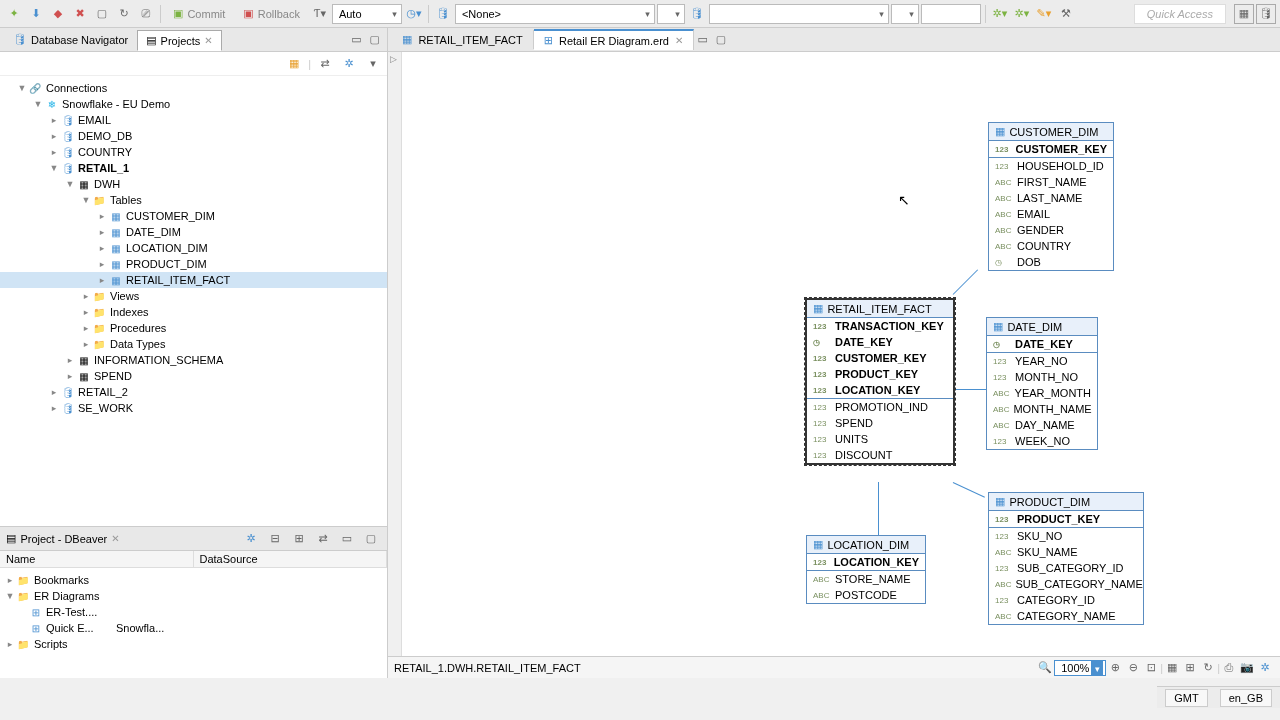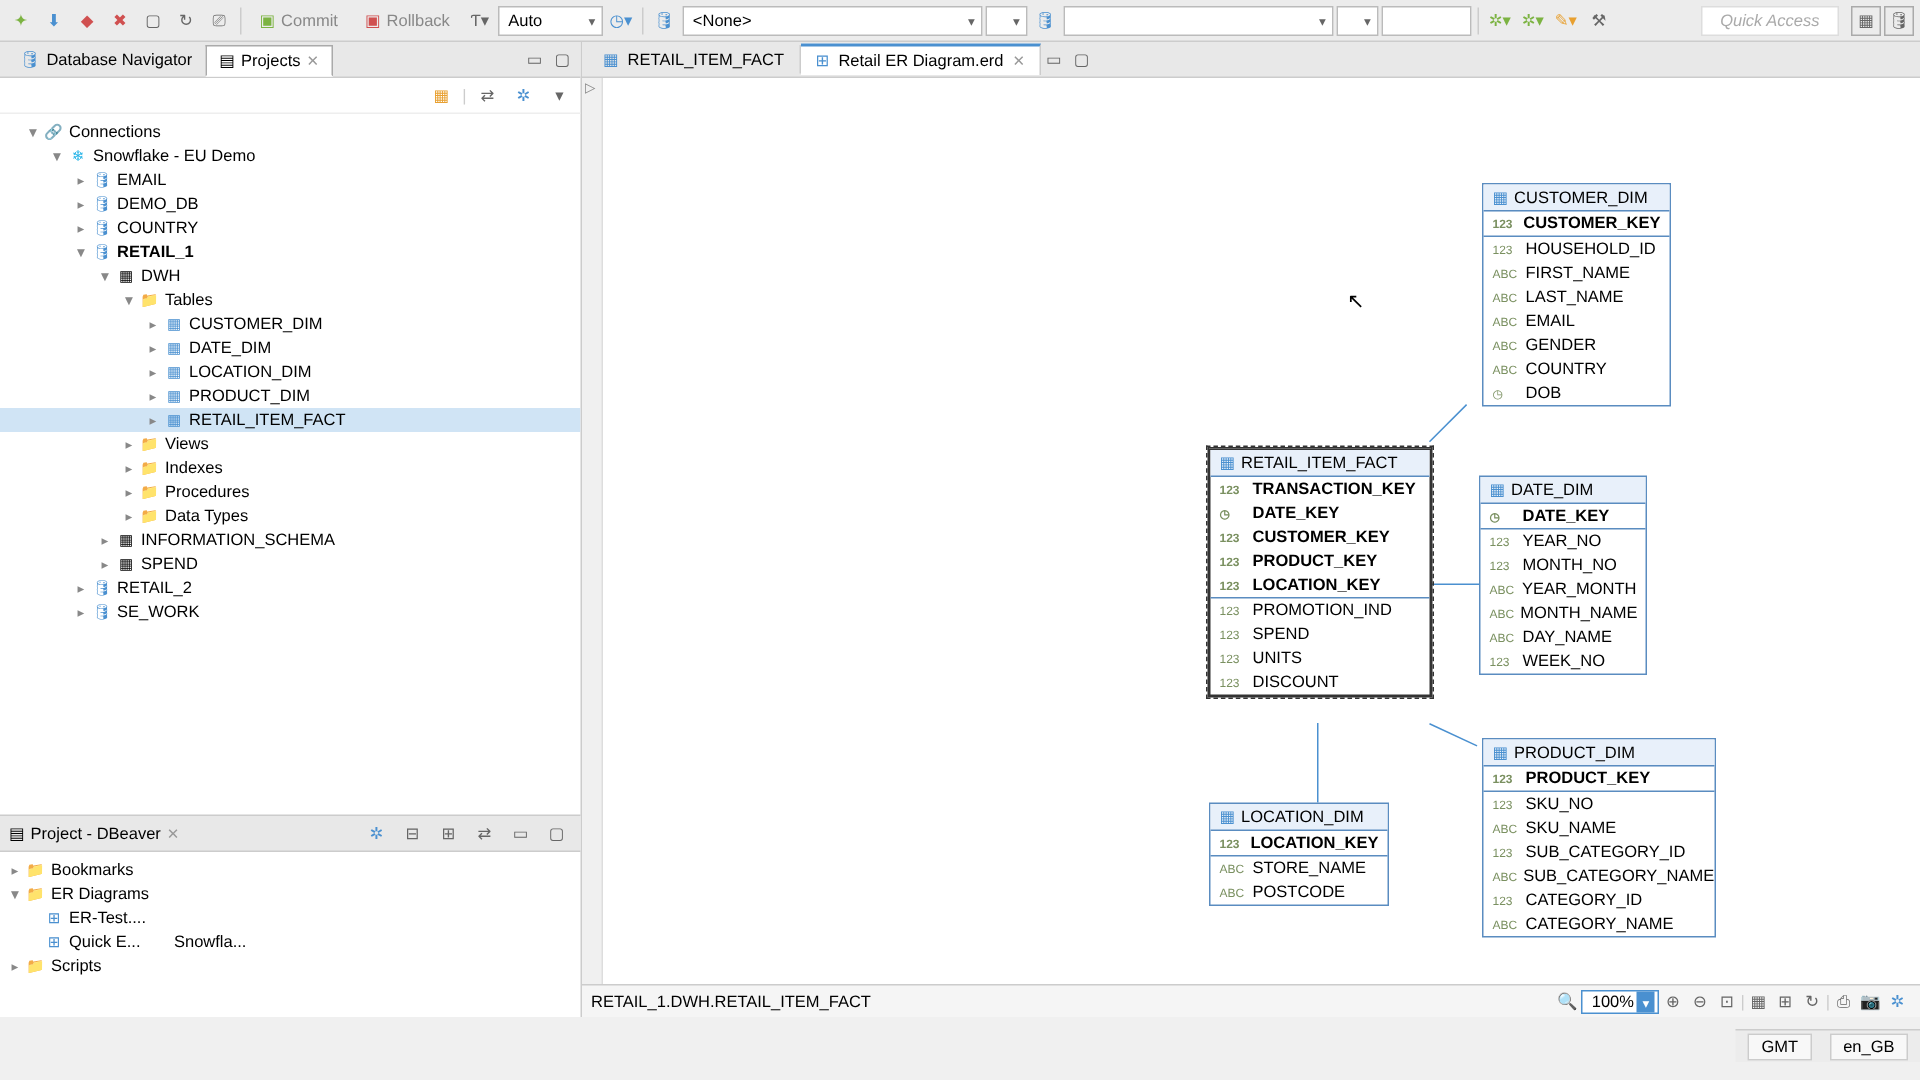--- a/index.html
+++ b/index.html
@@ -266,20 +266,24 @@
         <span>Project - DBeaver</span>
         <span class="tab-close">✕</span>
         <div class="spacer"></div>
         <span class="tb-btn" style="color:#4a90d0">✲</span>
         <span class="tb-btn">⊟</span>
         <span class="tb-btn">⊞</span>
         <span class="tb-btn">⇄</span>
         <span class="tb-btn">▭</span>
         <span class="tb-btn">▢</span>
       </div>
+      <div class="proj-cols">
+        <div class="proj-col">Name</div>
+        <div class="proj-col">DataSource</div>
+      </div>
       <div class="tree" style="height:110px">
         <div class="tree-item" style="padding-left:4px">
             <span class="tree-arrow">▸</span>
             <span class="tree-icon ic-folder">📁</span>
             <span>Bookmarks</span>
           </div>
         <div class="tree-item" style="padding-left:4px">
             <span class="tree-arrow">▼</span>
             <span class="tree-icon ic-folder">📁</span>
             <span>ER Diagrams</span>

